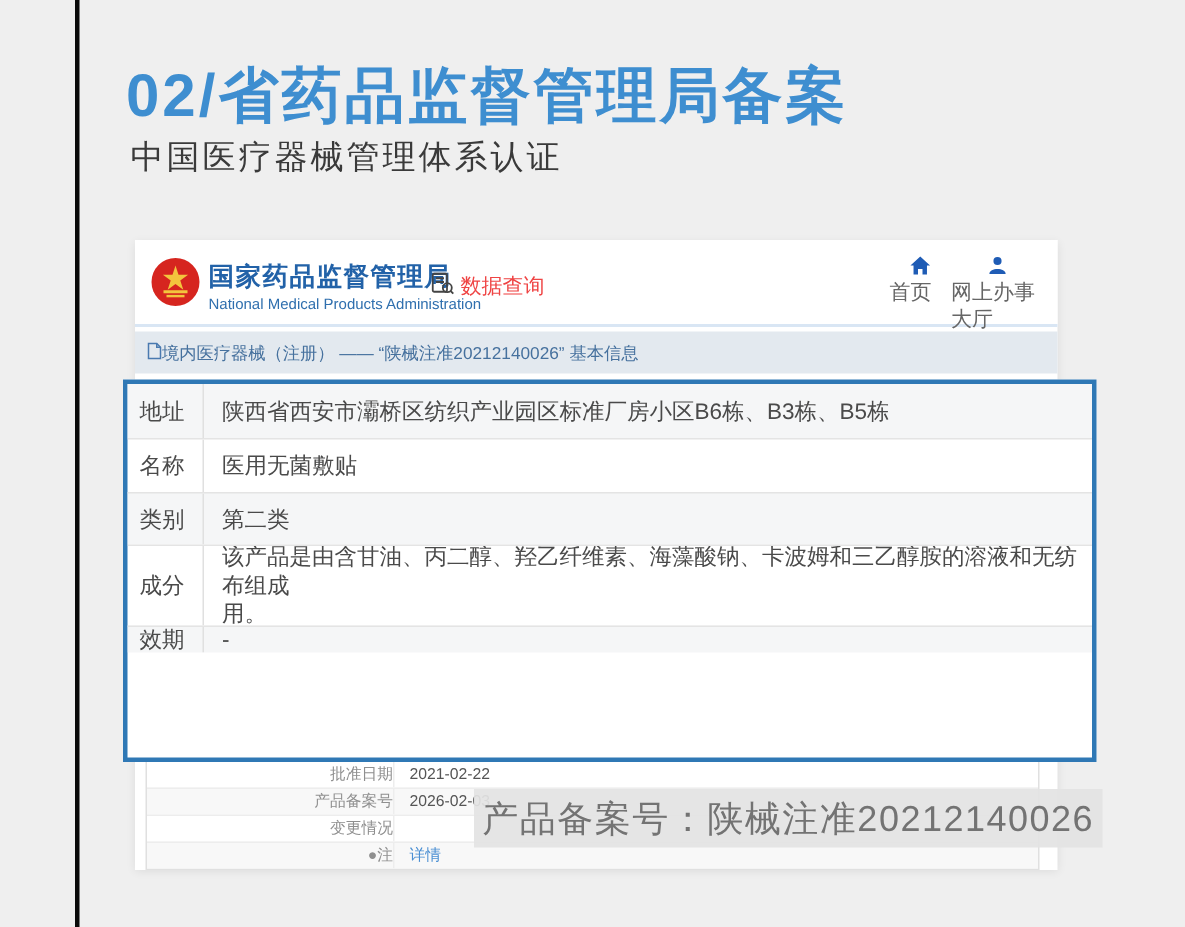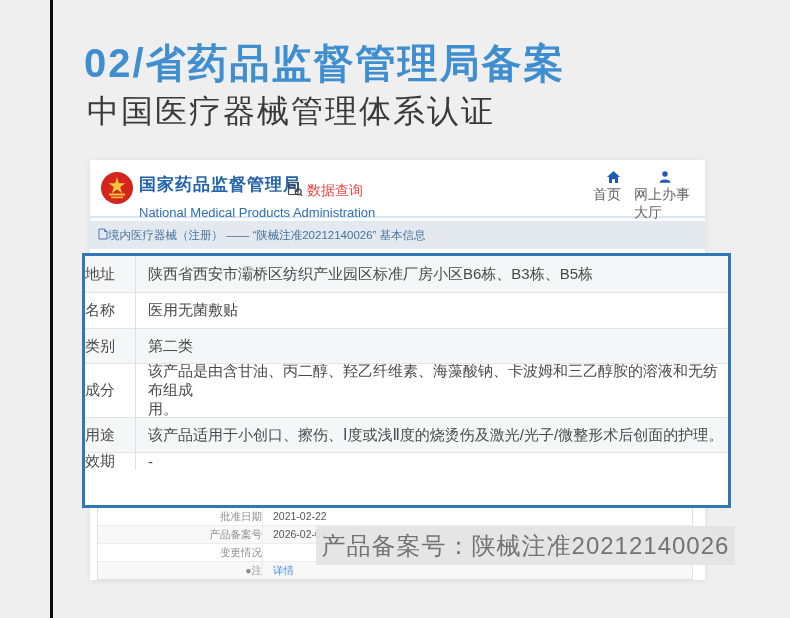--- a/index.html
+++ b/index.html
@@ -7,35 +7,35 @@
     width:790px;height:618px;position:relative;overflow:hidden;
     background:#efefef;
     font-family:"Liberation Sans","DejaVu Sans",sans-serif;
   }
   .vline{position:absolute;left:50px;top:0;width:3px;height:618px;background:#0a0a0a;}
   .main-title{
     position:absolute;left:84px;top:36px;font-size:40px;font-weight:bold;
     color:#3e8ed0;letter-spacing:2px;white-space:nowrap;
   }
   .sub-title{
-    position:absolute;left:87px;top:90px;font-size:32px;color:#3a3a3a;
+    position:absolute;left:87px;top:90px;font-size:22px;color:#3a3a3a;
     letter-spacing:2px;white-space:nowrap;
   }
   .card{
     position:absolute;left:90px;top:160px;width:615px;height:420px;
     background:#ffffff;box-shadow:0 1px 6px rgba(0,0,0,.08);
   }
   .site-header{
     position:absolute;left:0;top:0;width:100%;height:58px;
     border-bottom:2px solid #d9e6f4;box-sizing:border-box;background:#fff;
   }
   .emblem{position:absolute;left:10px;top:11px;width:34px;height:34px;}
   .brand{position:absolute;left:49px;top:13px;}
   .brand-cn{font-size:17px;font-weight:bold;color:#2262a8;letter-spacing:1px;white-space:nowrap;}
-  .brand-en{font-size:13px;color:#2f6fae;margin-top:9px;white-space:nowrap;}
+  .brand-en{font-size:10px;color:#2f6fae;margin-top:2px;white-space:nowrap;}
   .query{
     position:absolute;left:197px;top:21px;display:flex;align-items:center;gap:4px;
     font-size:14px;color:#ef4444;cursor:pointer;white-space:nowrap;
   }
   .nav-item{position:absolute;top:10px;text-align:left;font-size:14px;color:#666;cursor:pointer;font-family:Liberation Serif, serif;}
   .nav-item svg{display:block;margin:0 auto 2px auto;}
   .nav-home{left:503px;width:40px;}
   .nav-hall{left:544px;width:62px;}
   .breadcrumb{
     position:absolute;left:0;top:61px;width:100%;height:28px;background:#e3e9ef;
@@ -58,21 +58,21 @@
   .detail-table{
     position:absolute;left:82px;top:253px;width:649px;height:255px;
     border:3px solid #2f78b5;background:#fff;box-sizing:border-box;overflow:hidden;
   }
   .d-row{display:flex;box-sizing:border-box;overflow:hidden;}
   .d-row + .d-row{border-top:1px solid #e4e4e4;}
   .d-row:nth-child(odd){background:#f5f6f7;}
   .d-label{
     width:51px;flex:none;box-sizing:border-box;border-right:1px solid #e0e0e0;
     font-size:15px;color:#4a4a4a;display:flex;align-items:center;
-    padding-left:0;overflow:hidden;white-space:nowrap;
+    padding-left:8px;overflow:hidden;white-space:nowrap;
   }
   .d-value{
     flex:1;font-size:15px;color:#4a4a4a;display:flex;align-items:center;
     padding-left:12px;white-space:pre-line;overflow:hidden;
   }
   .d-r1{height:36px}.d-r2{height:36px}.d-r3{height:35px}.d-r4{height:35px}
   .d-r5{height:54px}.d-r6{height:35px}.d-r7{height:18px}
   .badge{
     position:absolute;left:316px;top:526px;width:419px;height:39px;
     background:rgba(227,227,227,0.93);color:#737373;font-size:24px;
@@ -172,23 +172,19 @@
   </div>
   <div class="d-row d-r3">
     <div class="d-label">类别</div>
     <div class="d-value">第二类</div>
   </div>
   <div class="d-row d-r5">
     <div class="d-label">成分</div>
     <div class="d-value">该产品是由含甘油、丙二醇、羟乙纤维素、海藻酸钠、卡波姆和三乙醇胺的溶液和无纺布组成
 用。</div>
   </div>
-  <div class="d-row d-r6">
-    <div class="d-label">用途</div>
-    <div class="d-value">该产品适用于小创口、擦伤、Ⅰ度或浅Ⅱ度的烧烫伤及激光/光子/微整形术后创面的护理。</div>
-  </div>
   <div class="d-row d-r7">
     <div class="d-label">效期</div>
     <div class="d-value">-</div>
   </div>
 </div>
 
 <div class="badge">产品备案号：陕械注准20212140026</div>
 
 </body></html>

